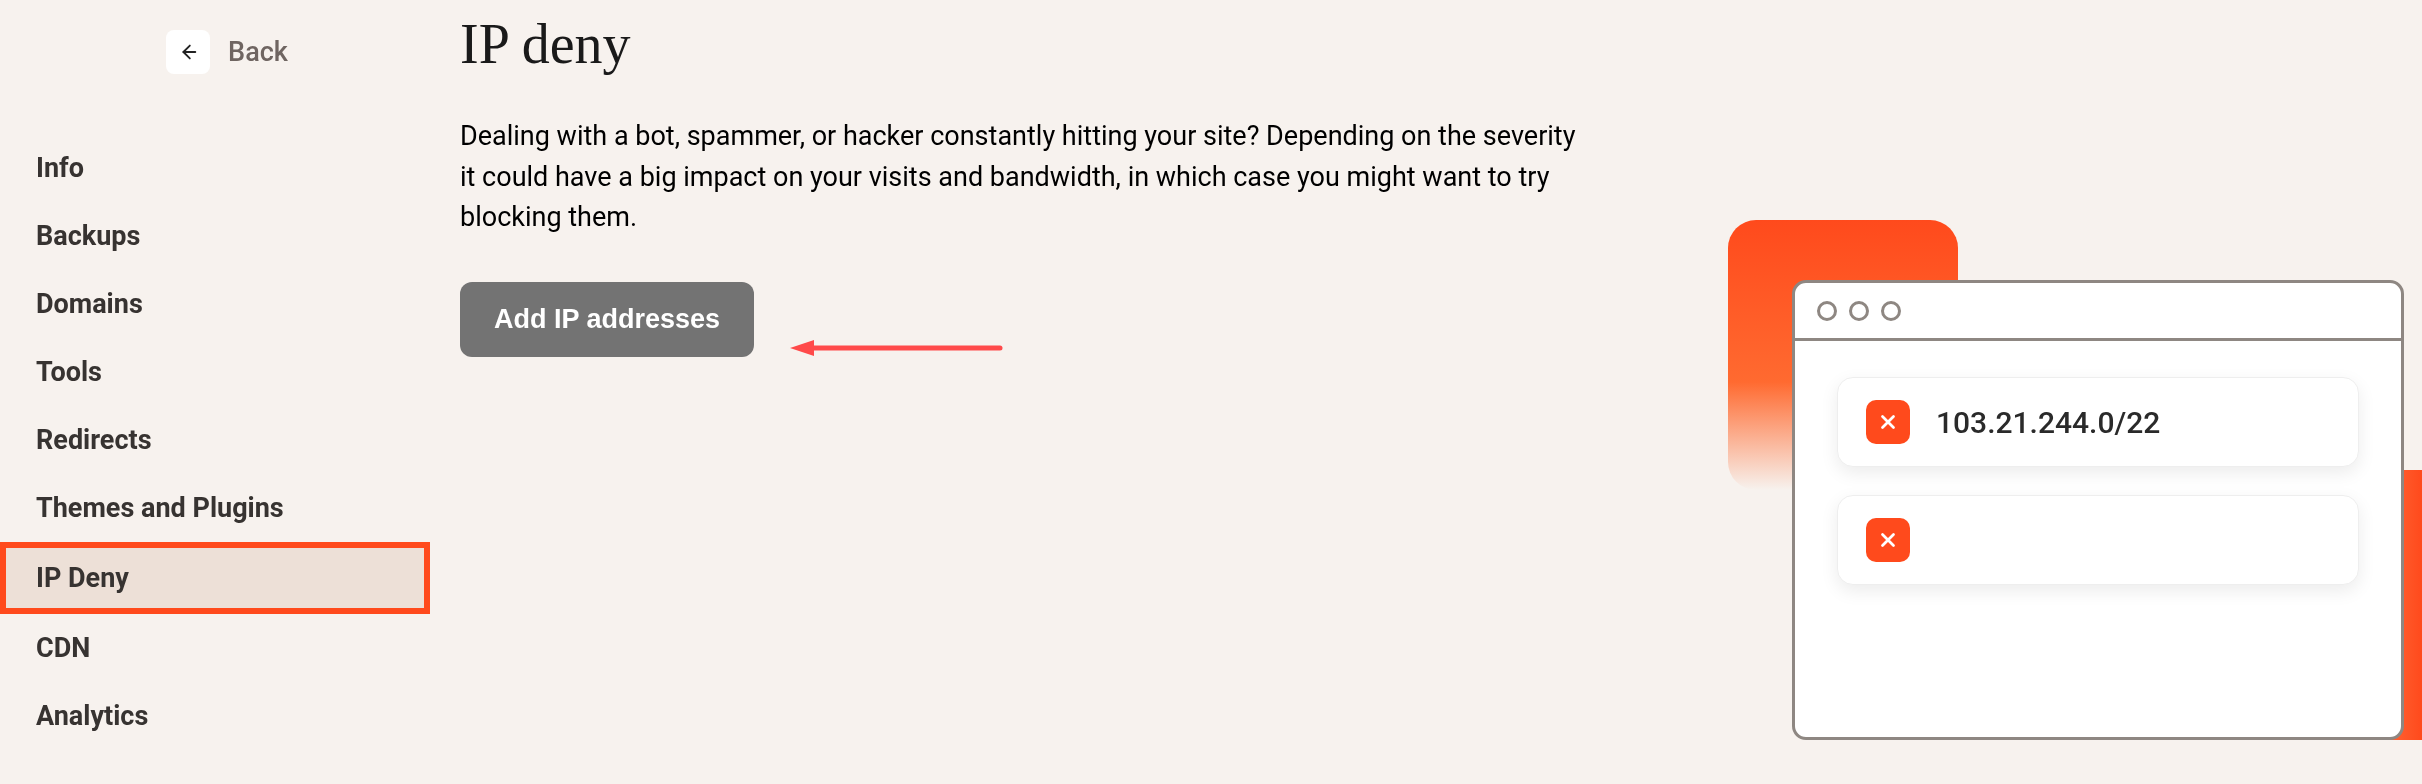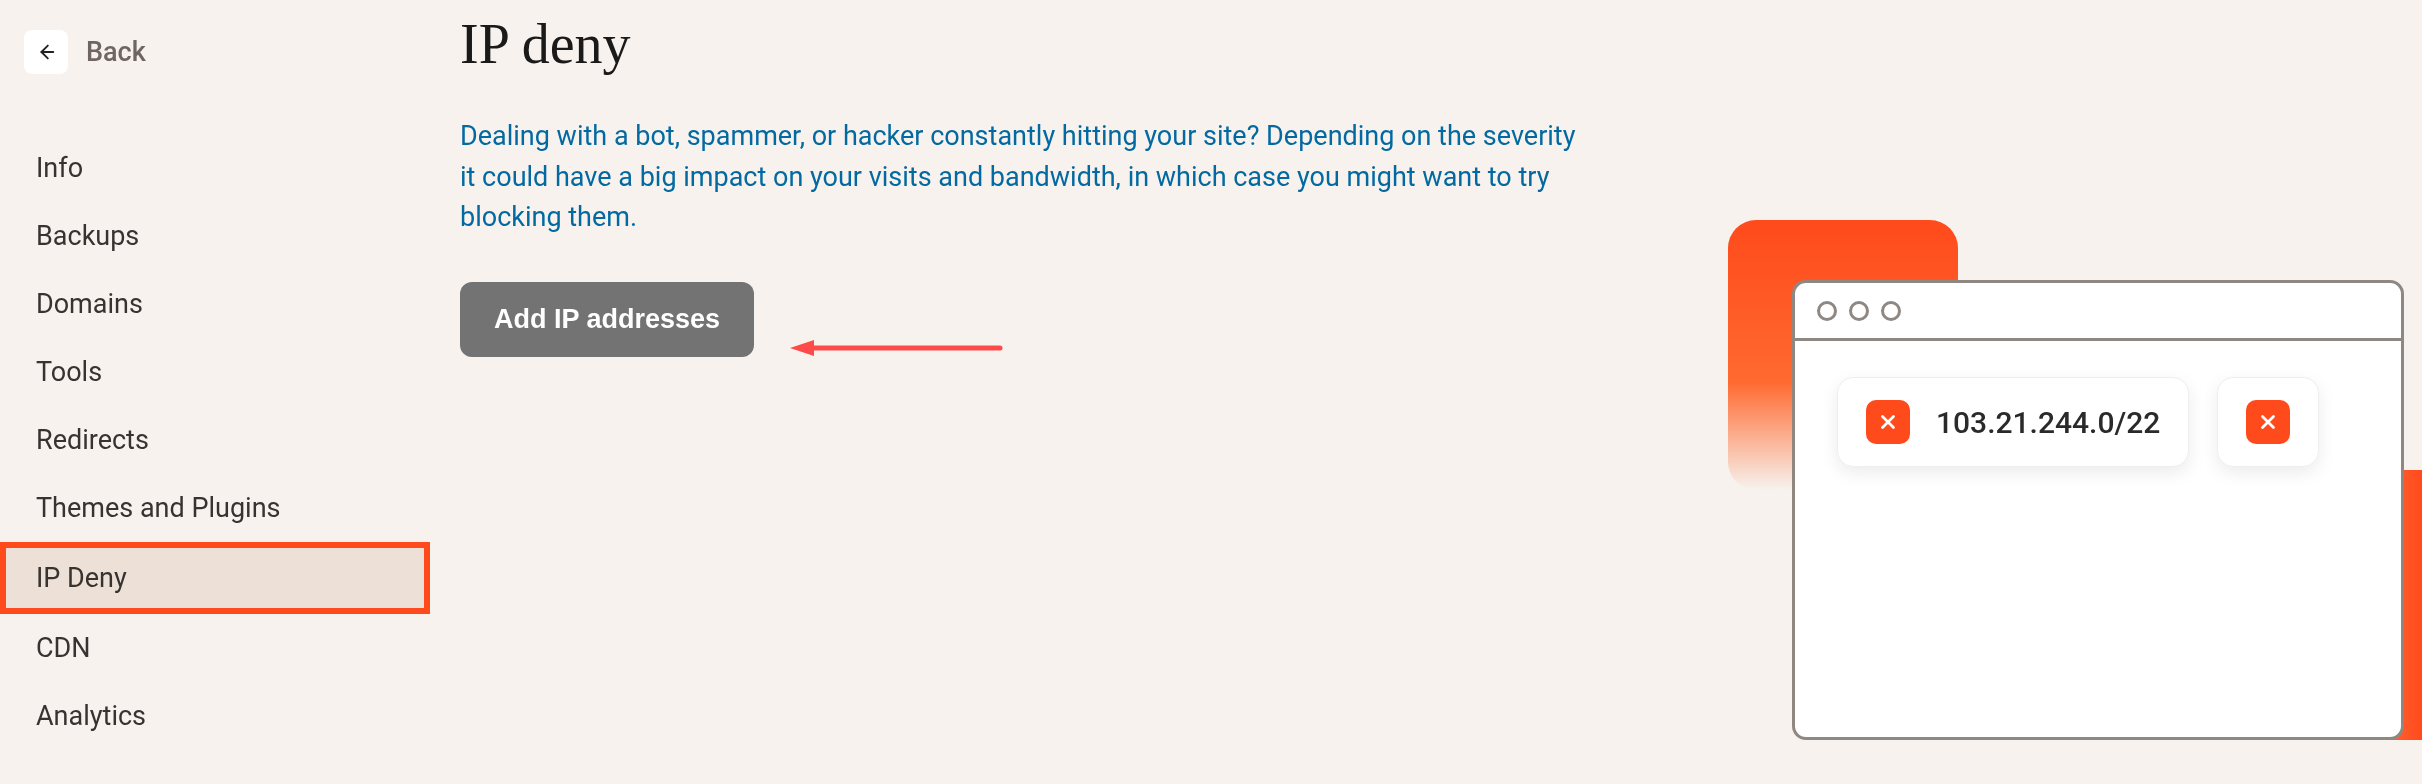--- a/index.html
+++ b/index.html
@@ -19,39 +19,40 @@
     top: 0;
     width: 430px;
     padding-top: 30px;
   }
   .back-row {
     display: flex;
     align-items: center;
     gap: 18px;
     padding-left: 24px;
     margin-bottom: 60px;
+    justify-content: center;
   }
   .back-btn {
     width: 44px;
     height: 44px;
     background: #ffffff;
     border-radius: 8px;
     display: flex;
     align-items: center;
     justify-content: center;
   }
   .back-btn svg { width: 22px; height: 22px; stroke: #222; stroke-width: 2; fill: none; }
   .back-label {
     font-size: 27px;
     color: #6f6561;
     font-weight: 500;
   }
   .nav-item {
     font-size: 27px;
-    font-weight: 400;
+    font-weight: 700;
     color: #373331;
     padding: 18px 0 18px 36px;
     cursor: pointer;
   }
   .nav-item.active-wrap {
     border: 6px solid #ff4a1c;
     background: #ede0d7;
     padding: 14px 0 14px 30px;
   }
 
@@ -65,21 +66,21 @@
   .page-title {
     font-family: Georgia, "Times New Roman", serif;
     font-size: 56px;
     font-weight: 400;
     color: #1a1a1a;
     margin-bottom: 40px;
   }
   .page-desc {
     font-size: 27px;
     line-height: 1.5;
-    color: #0369a1;
+    color: #000000;
     max-width: 1130px;
     margin-bottom: 44px;
   }
   .add-ip-btn {
     background: #737373;
     color: #fff;
     font-size: 27px;
     font-weight: 600;
     border: none;
     border-radius: 12px;
@@ -143,20 +144,21 @@
     gap: 12px;
   }
   .browser-top .dot {
     width: 20px; height: 20px;
     border: 3px solid #8e8782;
     border-radius: 50%;
   }
   .ip-list {
     padding: 36px 42px;
     display: flex;
+    flex-direction: column;
     gap: 28px;
   }
   .ip-row {
     background: #fff;
     border: 1px solid #eee;
     border-radius: 16px;
     box-shadow: 0 6px 18px rgba(0,0,0,0.08);
     display: flex;
     align-items: center;
     gap: 26px;

